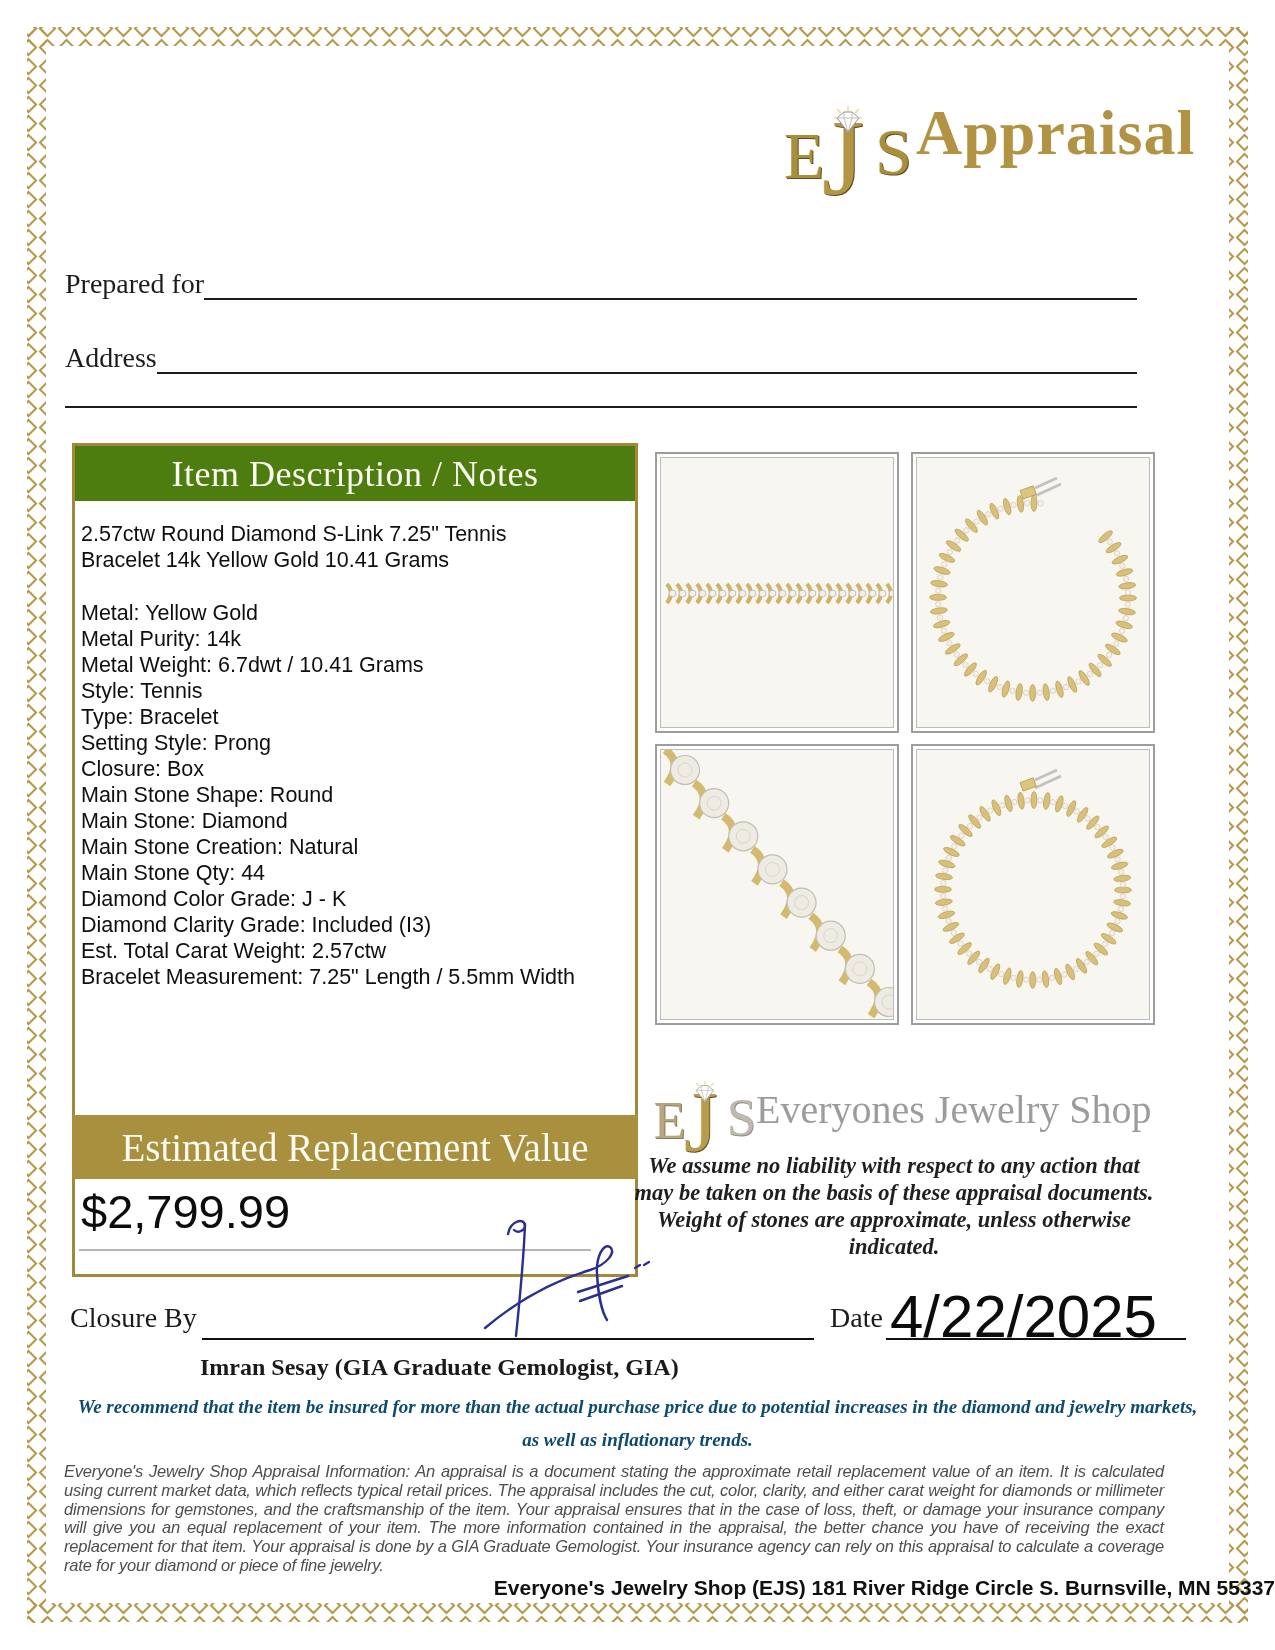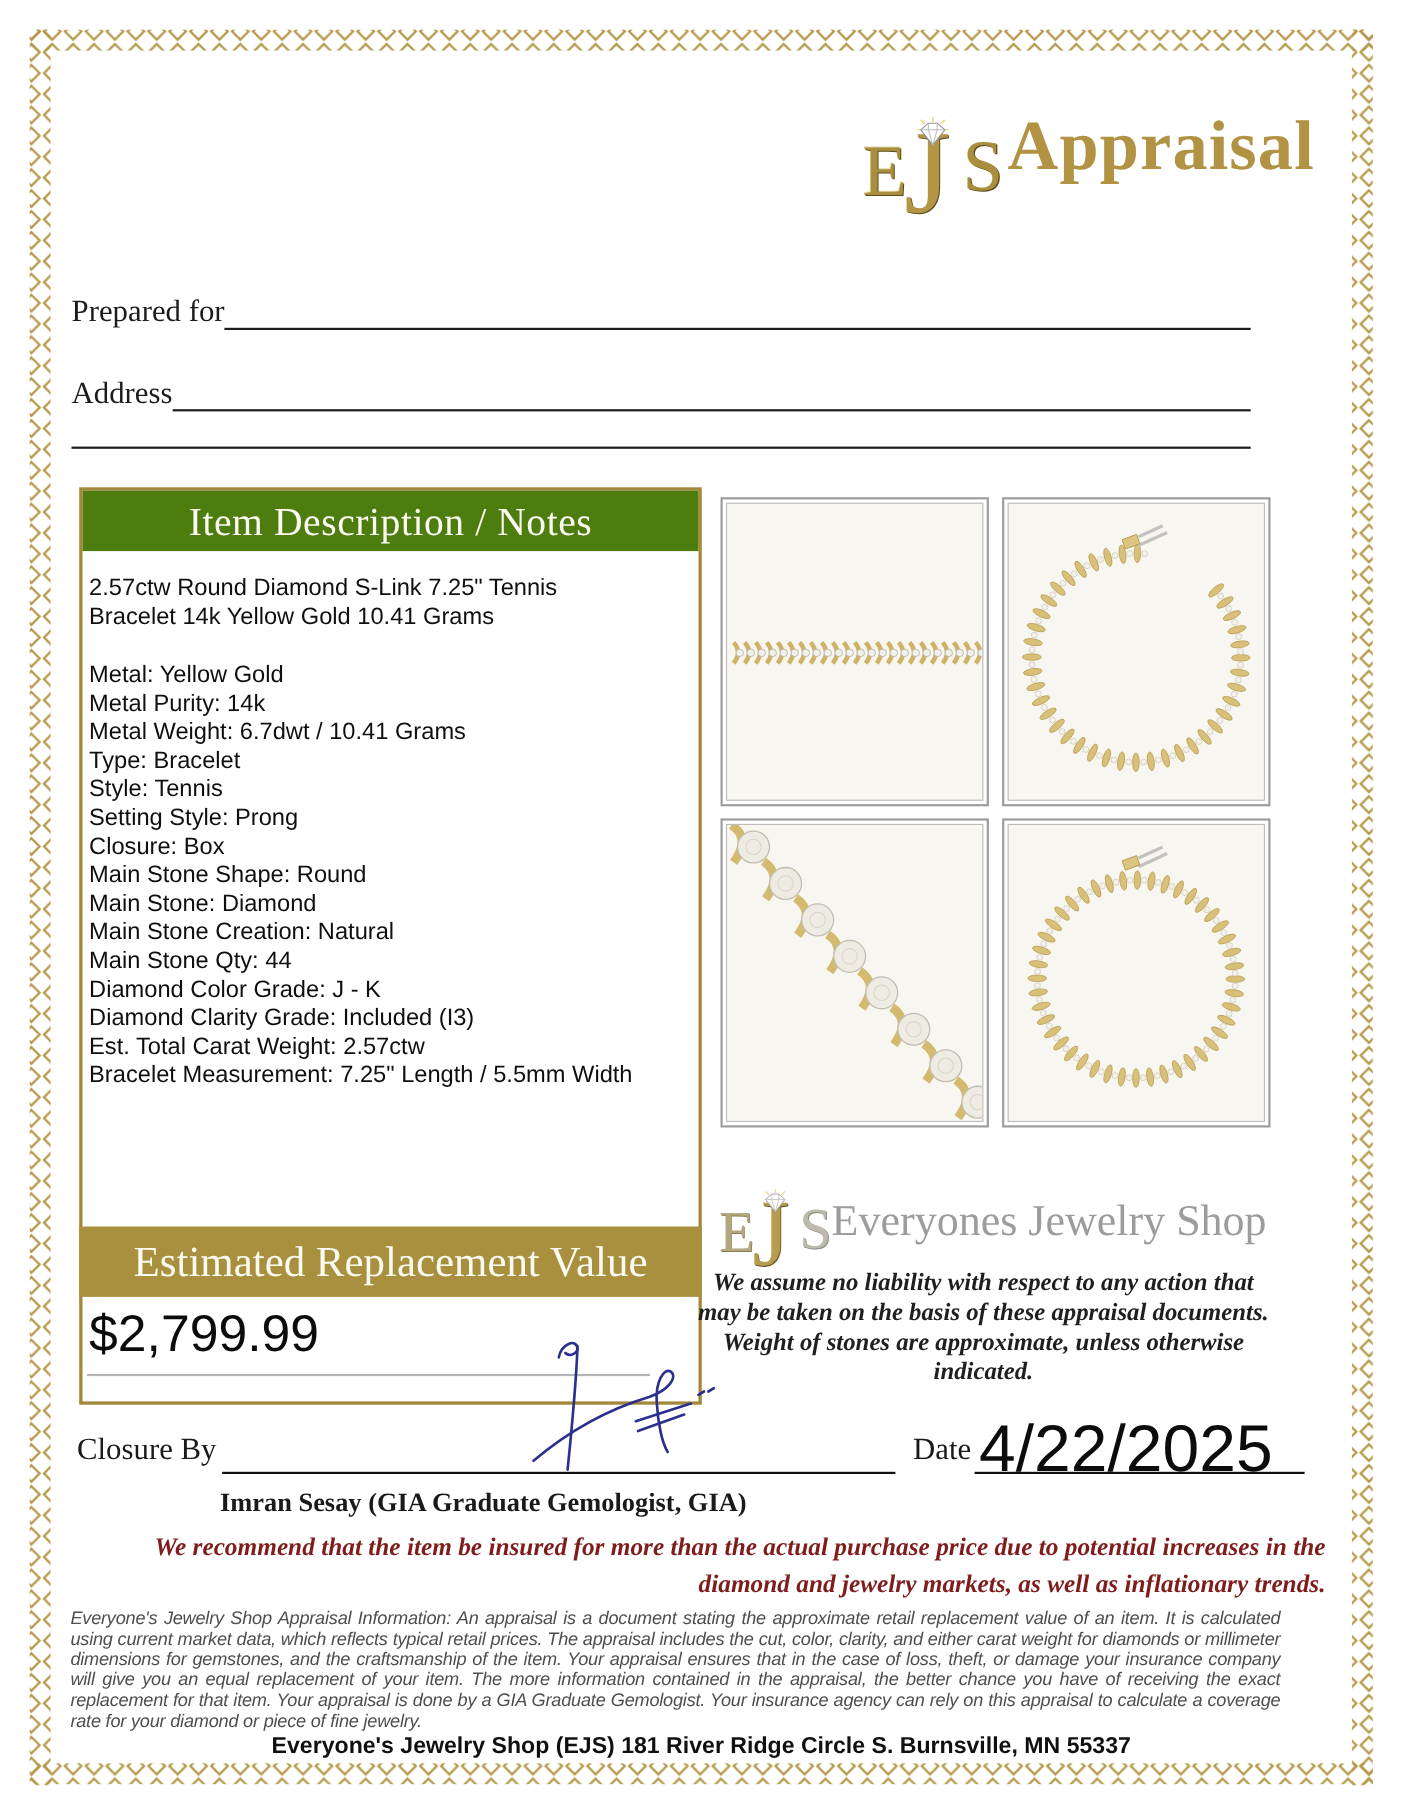--- a/index.html
+++ b/index.html
@@ -69,28 +69,28 @@
   
   .prepared-by{position:absolute;left:70px;top:1302px;font-size:28px}
   .sig-line{position:absolute;left:202px;top:1338px;width:612px;border-bottom:2.5px solid #111}
   .signature{position:absolute;left:430px;top:1212px}
   .date-label{position:absolute;left:830px;top:1302px;font-size:28px}
   .date-value{position:absolute;left:890px;top:1282px;
       font-family:Liberation Sans, sans-serif;font-size:60px;color:#0c0c0c}
   .date-line{position:absolute;left:886px;top:1338px;width:300px;border-bottom:2.5px solid #111}
   .preparer{position:absolute;left:200px;top:1354px;font-weight:700;font-size:24px}
 
-  .recommend{position:absolute;left:70px;top:1390px;width:1135px;text-align:right;
-      font-style:italic;font-weight:700;font-size:23px;line-height:33px;color:#7f1d1d}
+  .recommend{position:absolute;left:70px;top:1390px;width:1135px;text-align:center;
+      font-style:italic;font-weight:700;font-size:19px;line-height:33px;color:#0c4a6e}
 
   .fineprint{position:absolute;left:64px;top:1462px;width:1100px;
       font-family:"Liberation Sans",sans-serif;font-style:italic;font-size:16.5px;
       line-height:18.8px;color:#4e4e4e;text-align:justify;letter-spacing:-0.2px}
 
-  .footer{position:absolute;left:0;top:1576px;width:100%;text-align:center;
+  .footer{position:absolute;left:0;top:1576px;width:100%;text-align:right;
       font-family:"Liberation Sans",sans-serif;font-weight:700;font-size:21px;color:#101010}
 </style>
 </head>
 <body>
 
 <svg class="border-svg" xmlns="http://www.w3.org/2000/svg">
   <defs>
     <pattern id="dch" width="19" height="19" patternUnits="userSpaceOnUse">
       <path d="M9.5,2 L17,9.5 L9.5,17 L2,9.5 Z" fill="none" stroke="#b5994a" stroke-width="2.1"></path>
     </pattern>
@@ -129,22 +129,22 @@
 </div>
 <div class="rule" style="left:65px;right:138px;top:406px"></div>
 
 <div class="panel">
   <div class="panel-header">Item Description / Notes</div>
   <div class="item-text">
     <div class="item-title">2.57ctw Round Diamond S-Link 7.25" Tennis Bracelet 14k Yellow Gold 10.41 Grams</div>
     <div class="attr">Metal: Yellow Gold</div>
     <div class="attr">Metal Purity: 14k</div>
     <div class="attr">Metal Weight: 6.7dwt / 10.41 Grams</div>
+    <div class="attr">Style: Tennis</div>
     <div class="attr">Type: Bracelet</div>
-    <div class="attr">Style: Tennis</div>
     <div class="attr">Setting Style: Prong</div>
     <div class="attr">Closure: Box</div>
     <div class="attr">Main Stone Shape: Round</div>
     <div class="attr">Main Stone: Diamond</div>
     <div class="attr">Main Stone Creation: Natural</div>
     <div class="attr">Main Stone Qty: 44</div>
     <div class="attr">Diamond Color Grade: J - K</div>
     <div class="attr">Diamond Clarity Grade: Included (I3)</div>
     <div class="attr">Est. Total Carat Weight: 2.57ctw</div>
     <div class="attr">Bracelet Measurement: 7.25" Length / 5.5mm Width</div>

